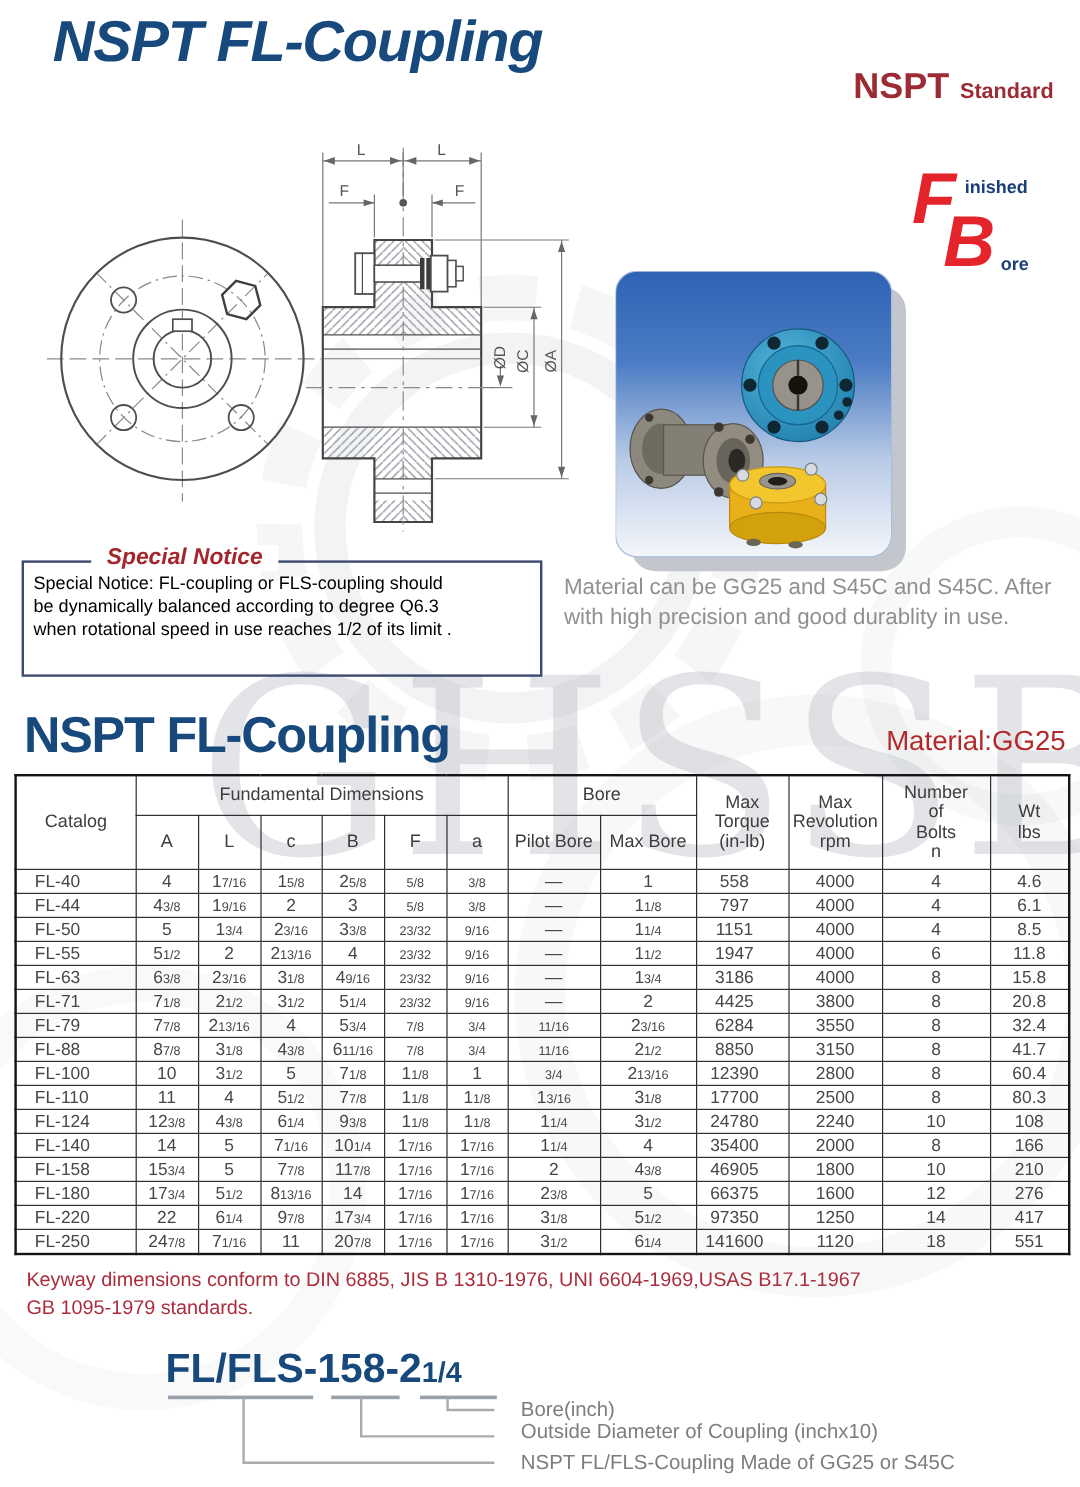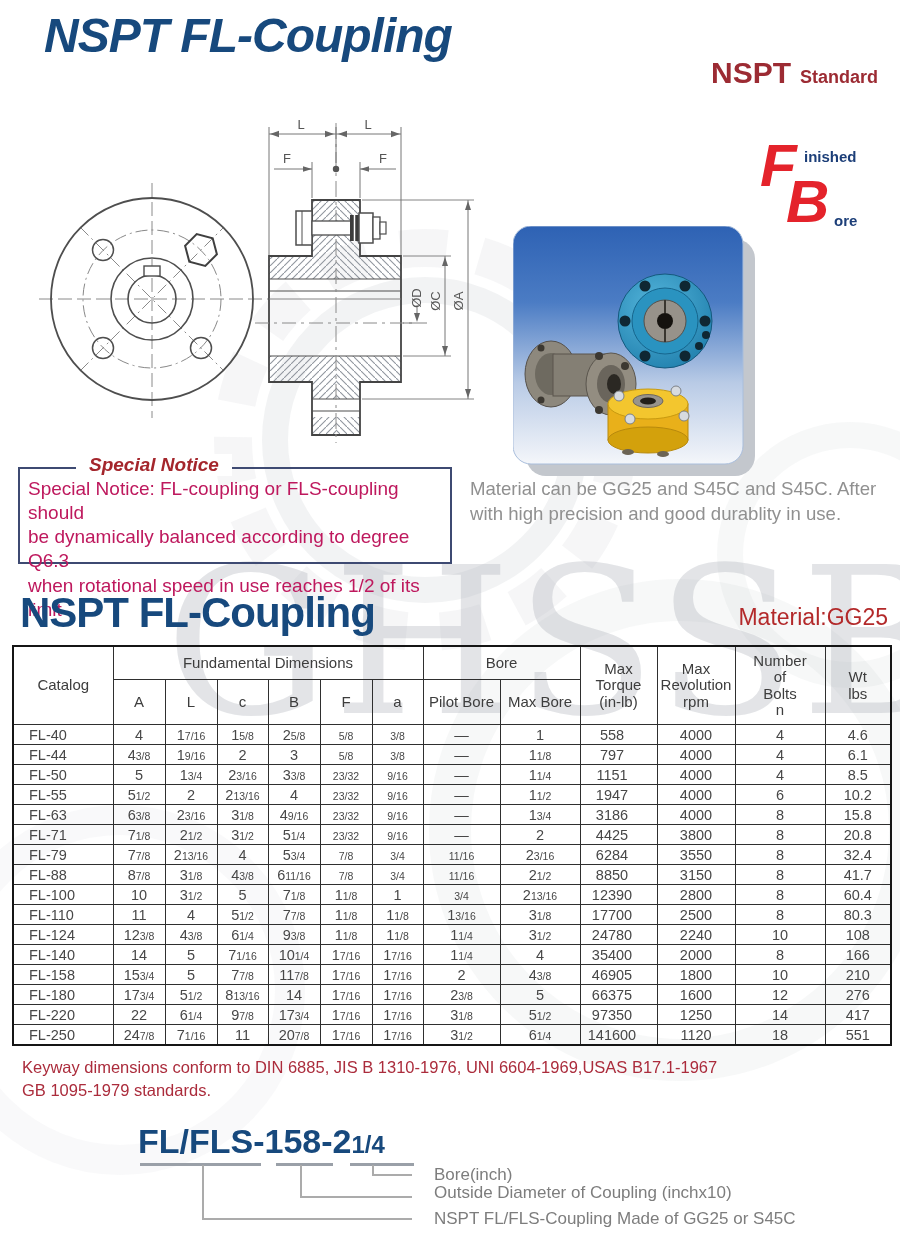--- a/index.html
+++ b/index.html
@@ -25,21 +25,21 @@
   .fb .small{font-size:15px;color:#1c3e78;}
   .fb .finished{left:46px;top:8px;}
   .fb .ore{left:76px;top:72px;}
   
   .drawing{left:25px;top:105px;z-index:1;}
   .photo{left:513px;top:226px;z-index:1;}
   
   .notice{left:18px;top:467px;width:430px;height:93px;border:2px solid #3e4a72;z-index:1;}
   .notice h3{position:absolute;top:-15px;left:56px;margin:0;background:#fff;padding:0 13px;
              font-size:19px;font-style:italic;font-weight:bold;color:#a4262c;white-space:nowrap;}
-  .notice .ntext{padding:8px 8px 0 8px;color:#be185d;font-size:19px;line-height:1.27;}
+  .notice .ntext{padding:8px 8px 0 8px;color:#000000;font-size:15px;line-height:1.27;}
   
   .material{left:470px;top:477px;width:428px;color:#909090;font-size:18.6px;line-height:1.33;z-index:1;}
   
   .sec-title{left:20px;top:589px;font-size:42px;font-weight:bold;color:#17497d;letter-spacing:-1px;z-index:1;}
   .sec-material{right:12px;top:604px;font-size:23px;color:#b3292a;z-index:1;}
   
   table.specs{position:absolute;left:12px;top:645px;width:878px;border-collapse:collapse;
               table-layout:fixed;z-index:1;border:2px solid #151515;background:transparent;}
   .specs th,.specs td{border:1px solid #2f2f2f;text-align:center;font-weight:normal;
                       color:#3d3d3d;overflow:hidden;}
@@ -373,21 +373,21 @@
           <td class="dim"><span class="big">2</span></td>
           <td class="dim"><span class="big">2</span><span class="fr">13/16</span></td>
           <td class="dim"><span class="big">4</span></td>
           <td class="dim"><span class="fr">23/32</span></td>
           <td class="dim"><span class="fr">9/16</span></td>
           <td class="dim"><span class="big">—</span></td>
           <td class="dim"><span class="big">1</span><span class="fr">1/2</span></td>
           <td class="torq">1947</td>
           <td>4000</td>
           <td>6</td>
-          <td>10.2</td>
+          <td>11.8</td>
         </tr>
         <tr>
           <td class="cat">FL-63</td>
           <td class="dim"><span class="big">6</span><span class="fr">3/8</span></td>
           <td class="dim"><span class="big">2</span><span class="fr">3/16</span></td>
           <td class="dim"><span class="big">3</span><span class="fr">1/8</span></td>
           <td class="dim"><span class="big">4</span><span class="fr">9/16</span></td>
           <td class="dim"><span class="fr">23/32</span></td>
           <td class="dim"><span class="fr">9/16</span></td>
           <td class="dim"><span class="big">—</span></td>

